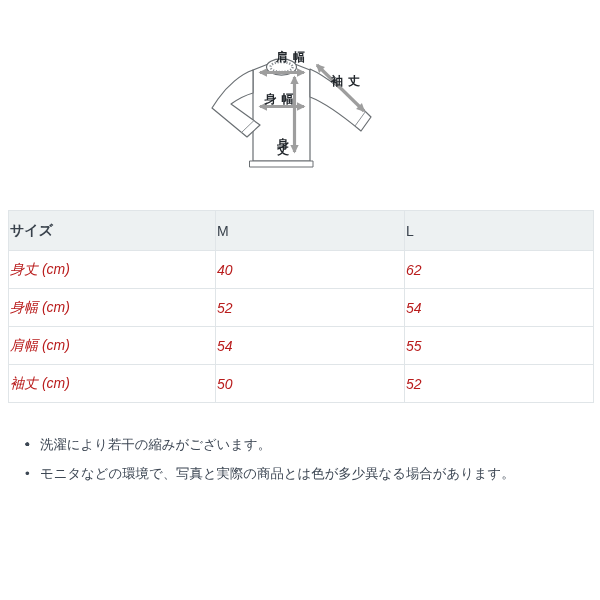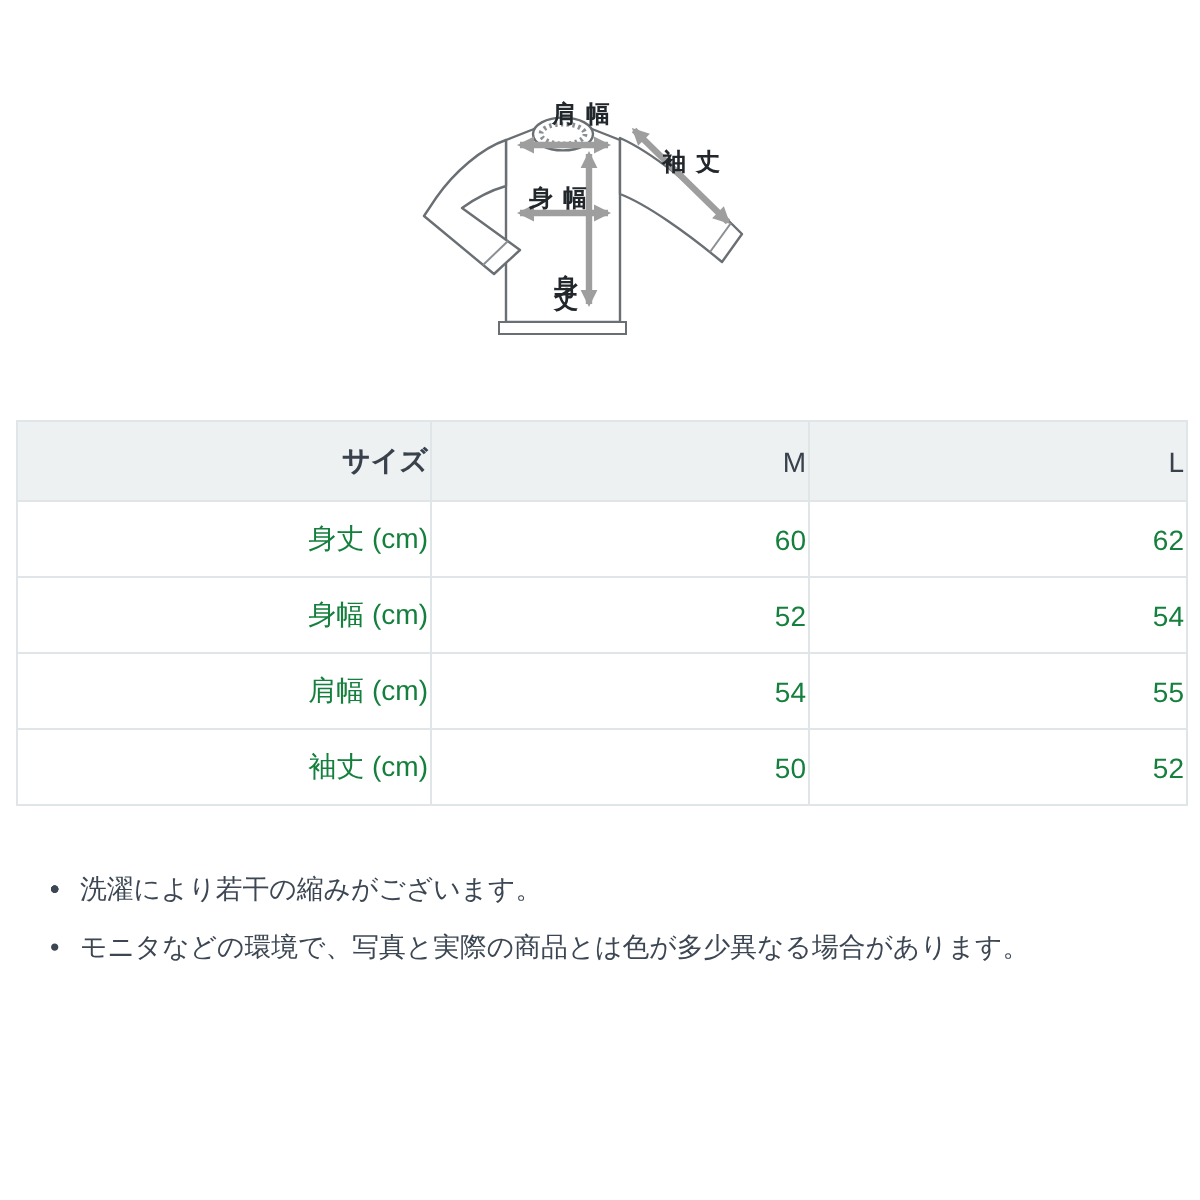--- a/index.html
+++ b/index.html
@@ -27,29 +27,29 @@
   
   table.size-table {
     border-collapse: collapse; table-layout: fixed;
     width: 585px; margin: 5px 0 0 8px;
   }
   .size-table col.c1 { width: 207px; }
   .size-table col.c2 { width: 189px; }
   .size-table col.c3 { width: 189px; }
   .size-table th, .size-table td {
     border: 1px solid #e0e5e8;
-    text-align: right; vertical-align: middle;
+    text-align: left; vertical-align: middle;
     font-size: 14px;
   }
   .size-table th {
     background: #edf1f2; height: 37px;
     font-weight: normal; color: #39424c;
   }
   .size-table th.size-col { font-weight: bold; }
-  .size-table td { height: 35px; background: #ffffff; color: #15803d; }
+  .size-table td { height: 35px; background: #ffffff; color: #b91c1c; font-style: italic; }
 
   
   ul.notes { margin: 33px 0 0 25px; padding: 0; list-style: none; }
   ul.notes li {
     position: relative; padding-left: 15px;
     font-size: 13.4px; line-height: 17px; margin-bottom: 12px;
     color: #3d4754; white-space: nowrap;
   }
   ul.notes li .dot {
     position: absolute; left: 0; top: 0; color: #3d4754;
@@ -100,21 +100,21 @@
   <thead>
     <tr>
       <th class="size-col">サイズ</th>
       <th>M</th>
       <th>L</th>
     </tr>
   </thead>
   <tbody>
     <tr>
       <td>身丈 (cm)</td>
-      <td>60</td>
+      <td>40</td>
       <td>62</td>
     </tr>
     <tr>
       <td>身幅 (cm)</td>
       <td>52</td>
       <td>54</td>
     </tr>
     <tr>
       <td>肩幅 (cm)</td>
       <td>54</td>

